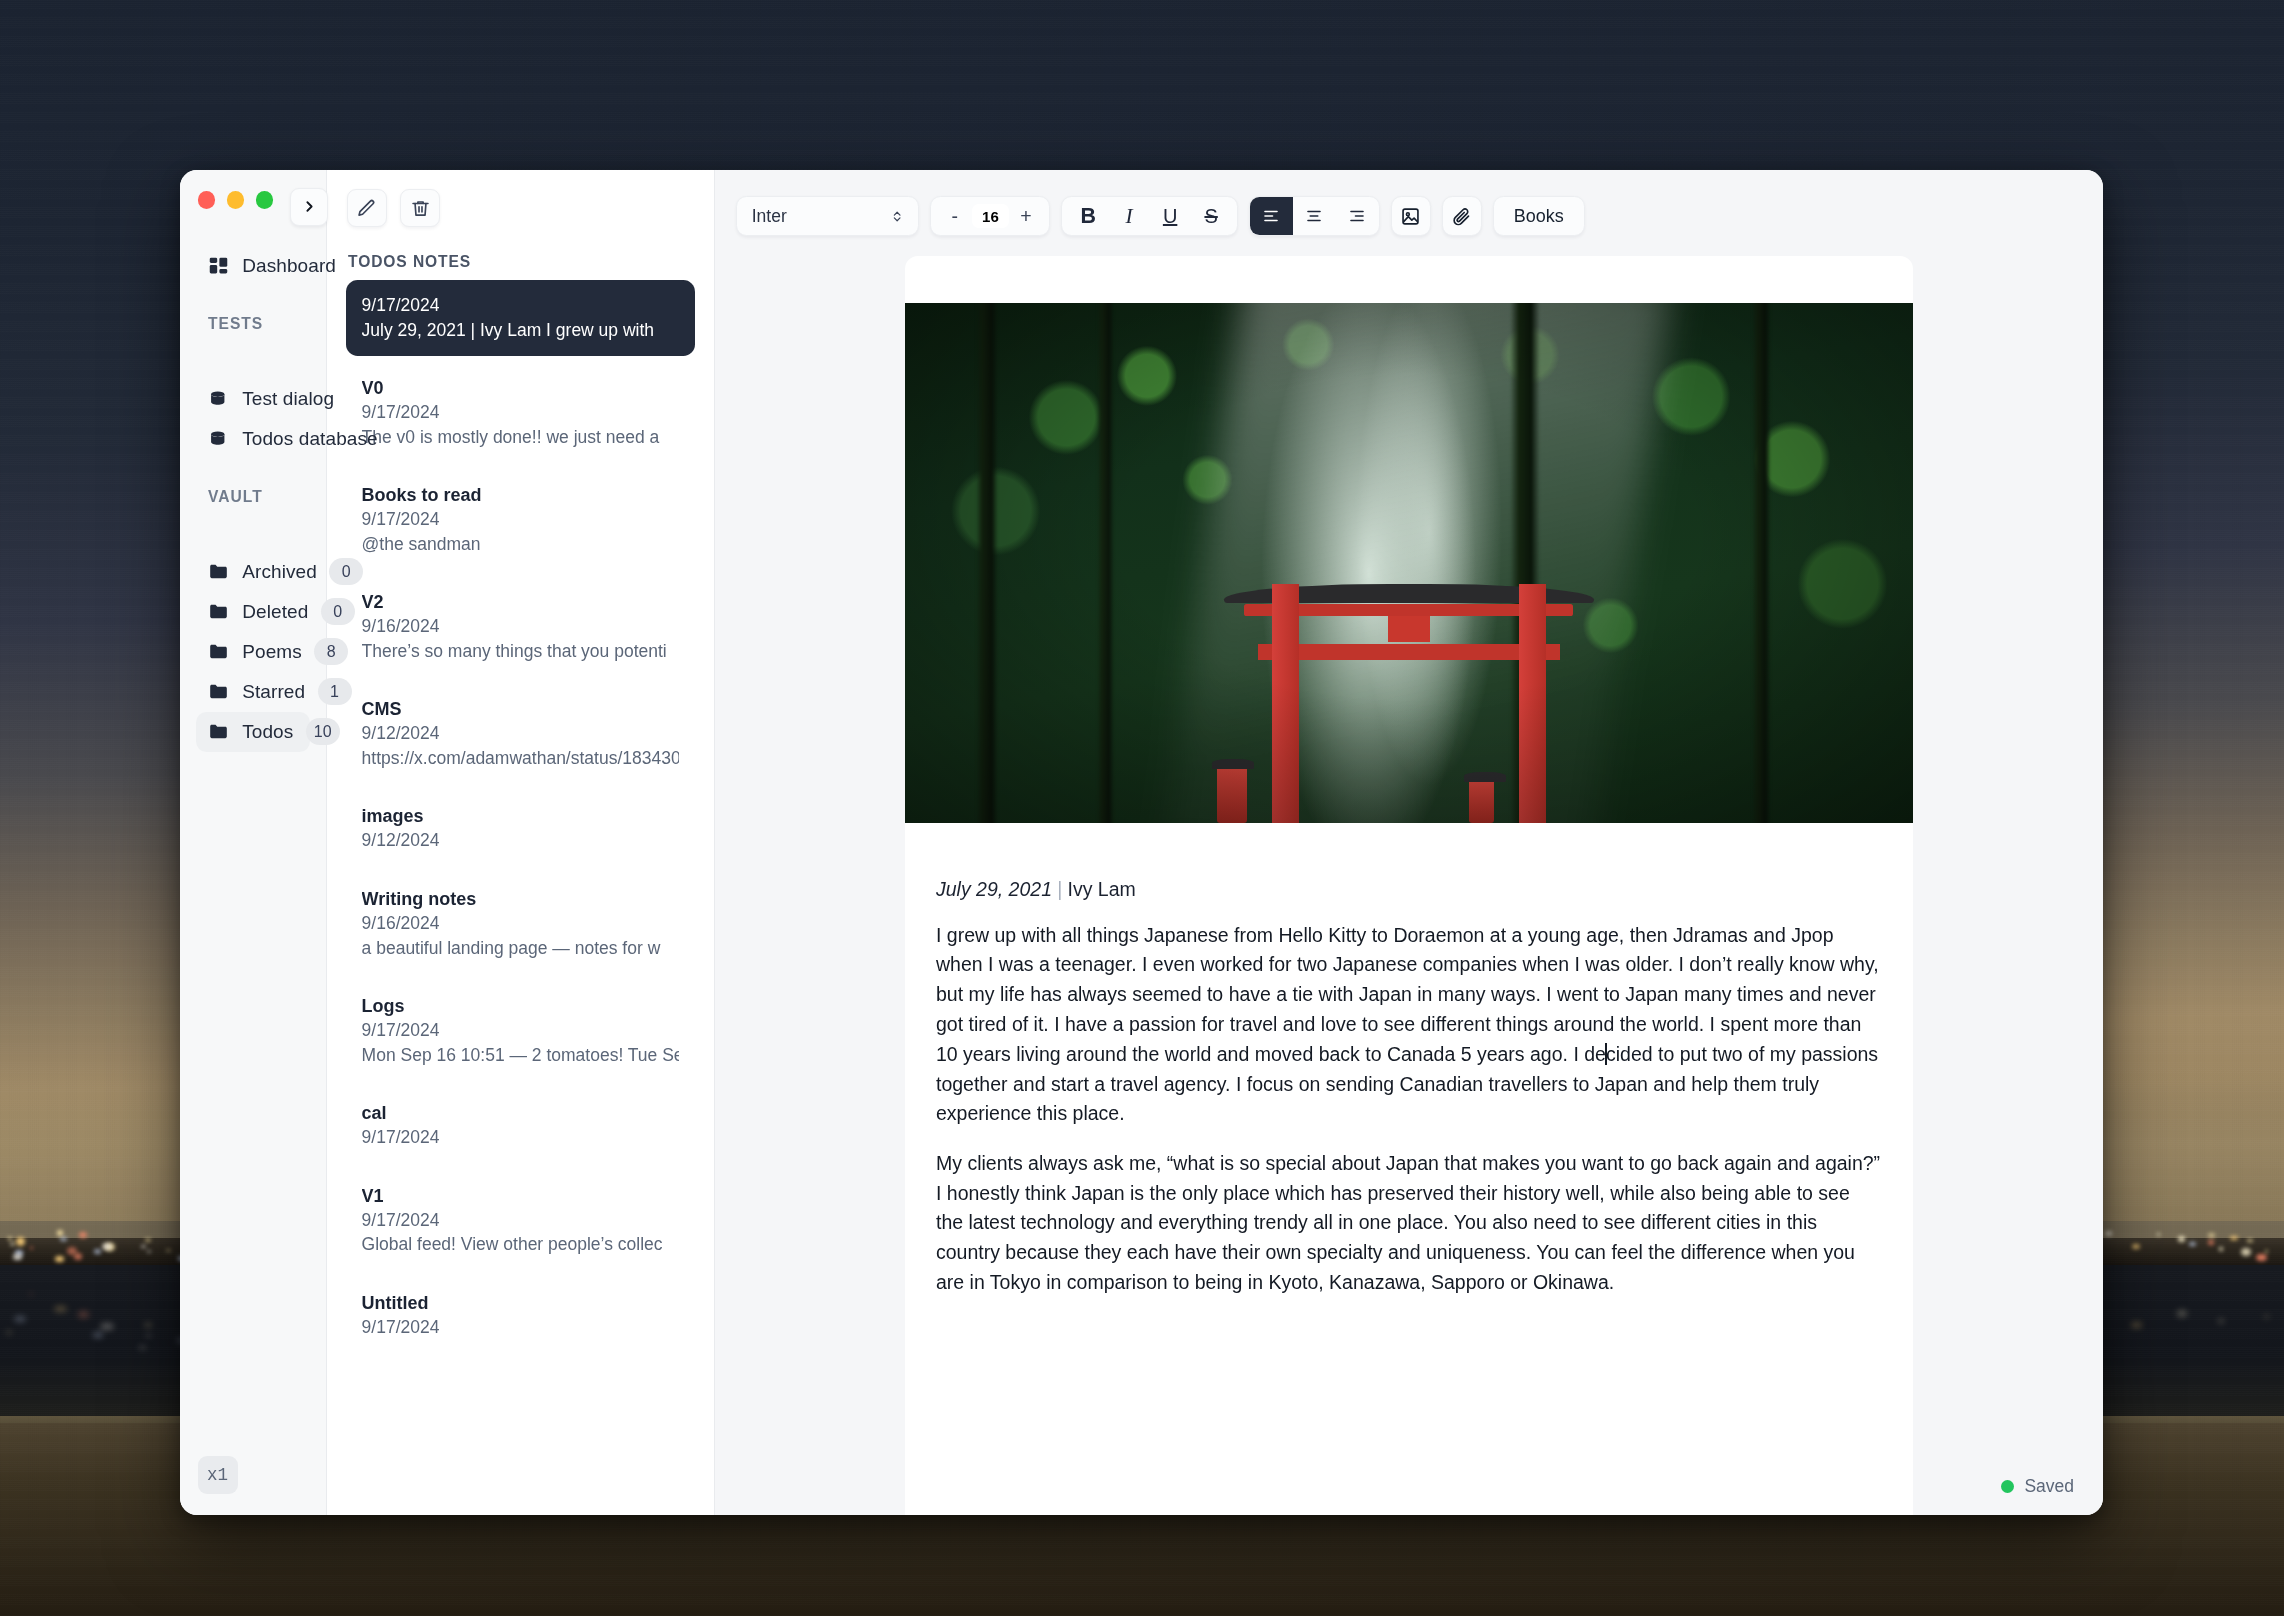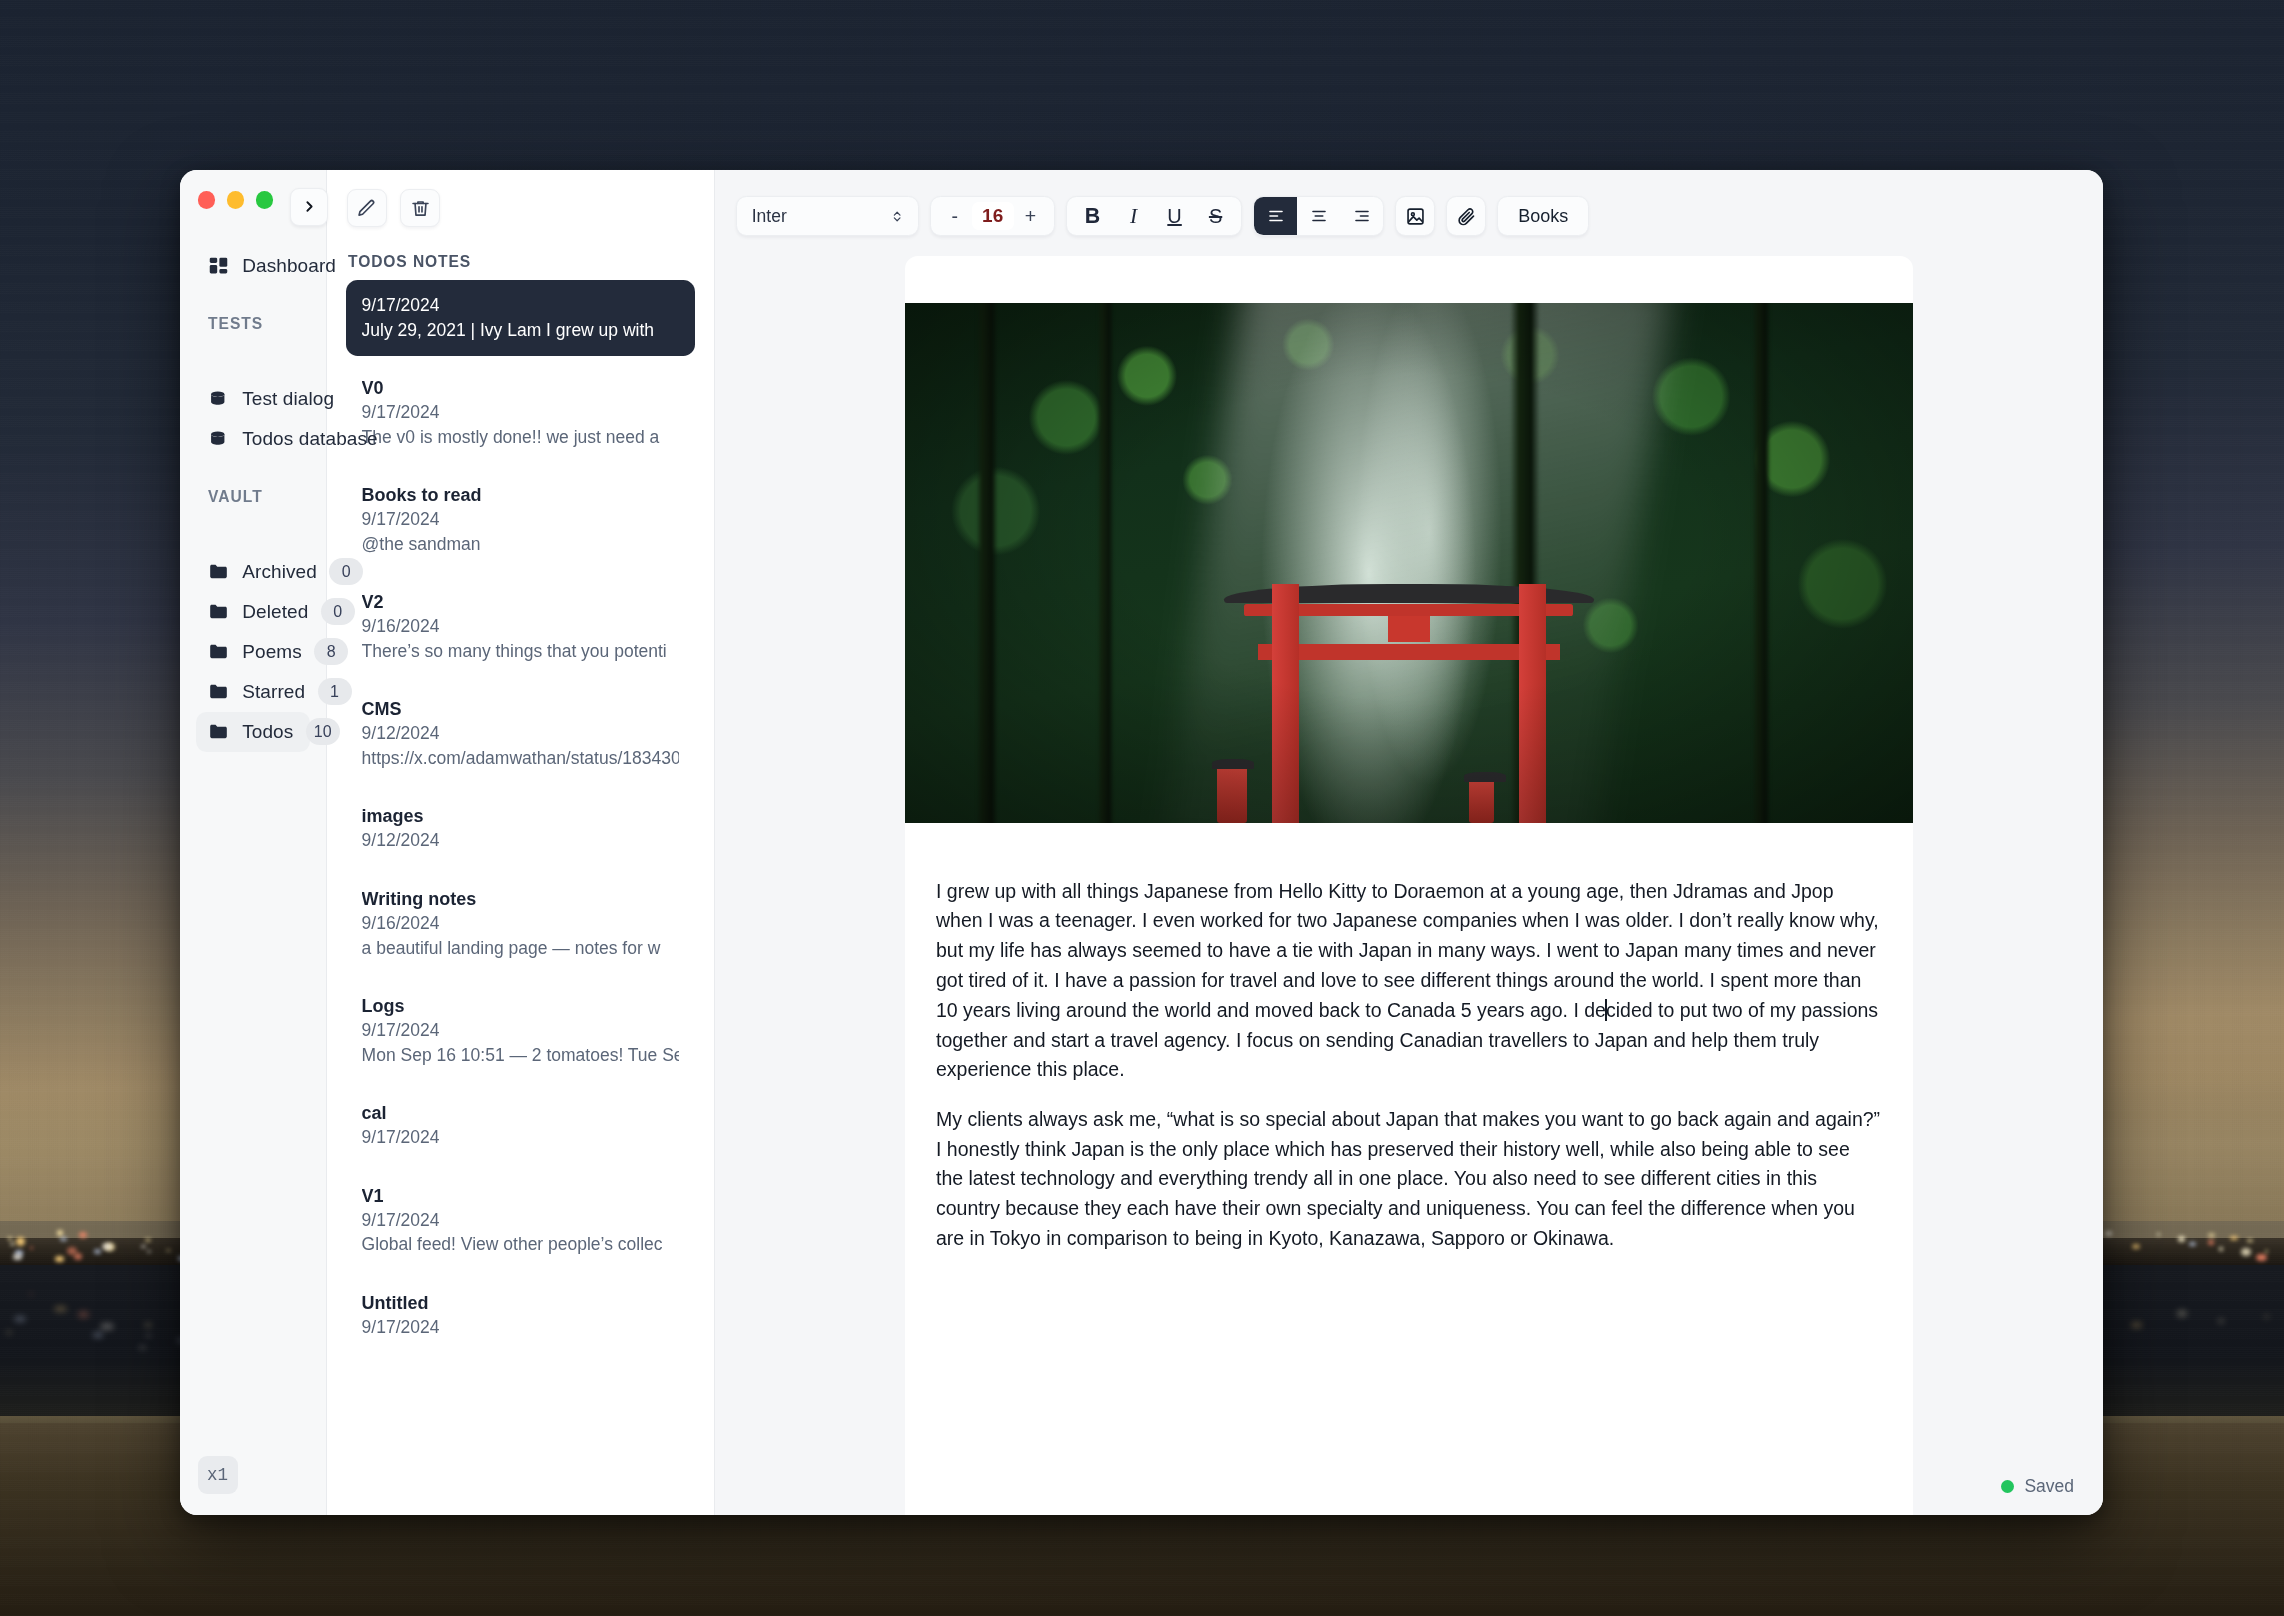--- a/index.html
+++ b/index.html
@@ -227,21 +227,21 @@
   }
   .font-select {
     width: 183px; padding: 0 14.3px;
     justify-content: space-between;
     color: #2b3344; font-size: 17.5px;
   }
   .size-group { padding: 0 10.4px; gap: 3.9px; }
   .size-btn { width: 26px; text-align: center; color: #3a4357; font-size: 19.5px; }
   .size-val {
     background: #ffffff; border-radius: 6.5px;
-    padding: 3.2px 10.4px; font-size: 19px; color: #7f1d1d;
+    padding: 3.2px 10.4px; font-size: 15px; color: #000000;
     font-weight: bold;
   }
   .fmt-group { padding: 0 5.2px; }
   .ibtn {
     width: 41px; height: 40px;
     display: flex; align-items: center; justify-content: center;
     color: #20283a;
   }
   .align-group { padding: 0; overflow: hidden; }
   .align-group .ibtn { width: 43px; height: 40px; border-radius: 0; }
@@ -965,20 +965,23 @@
             <div class="t-leg l"></div>
             <div class="t-leg r"></div>
           </div>
           <div class="lantern" style="left:31%;bottom:0"></div>
           <div class="lantern" style="left:56%;bottom:0;width:25px;height:45px"></div>
           <div class="hero-vig"></div>
         </div>
 
         <div class="doc-body">
 
+          <div class="byline">
+            <em>July 29, 2021</em><span class="sep">|</span><span>Ivy Lam</span>
+          </div>
 
           <p class="doc-p"><span>I grew up with all things Japanese from Hello Kitty to Doraemon at a young age, then Jdramas and Jpop when I was a teenager.  I even worked for two Japanese companies when I was older.  I don’t really know why, but my life has always seemed to have a tie with Japan in many ways.  I went to Japan many times and never got tired of it. I have a passion for travel and love to see different things around the world.  I spent more than 10 years living around the world and moved back to Canada 5 years ago.  I de</span><span class="caret"></span><span>cided to put two of my passions together and start a travel agency. I focus on sending Canadian travellers to Japan and help them truly experience this place.</span></p>
 
           <p class="doc-p">My clients always ask me, “what is so special about Japan that makes you want to go back again and again?” I honestly think Japan is the only place which has preserved their history well, while also being able to see the latest technology and everything trendy all in one place.  You also need to see different cities in this country because they each have their own specialty and uniqueness.  You can feel the difference when you are in Tokyo in comparison to being in Kyoto, Kanazawa, Sapporo or Okinawa.</p>
         </div>
       </div>
 
       <div class="saved">
         <span class="gdot"></span>
         <span>Saved</span>

